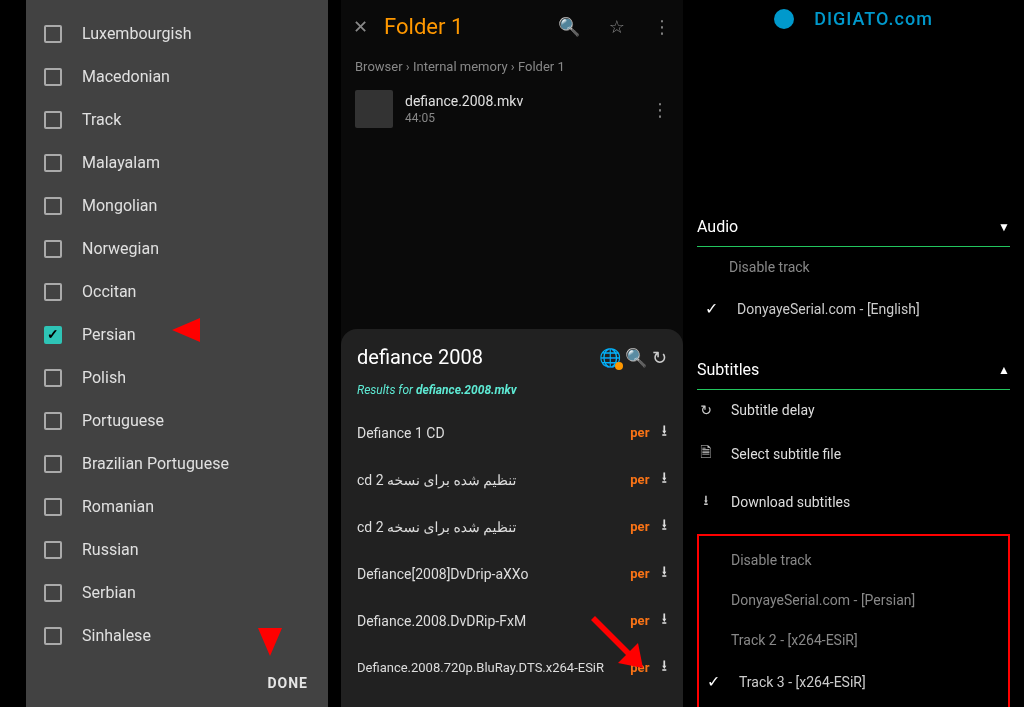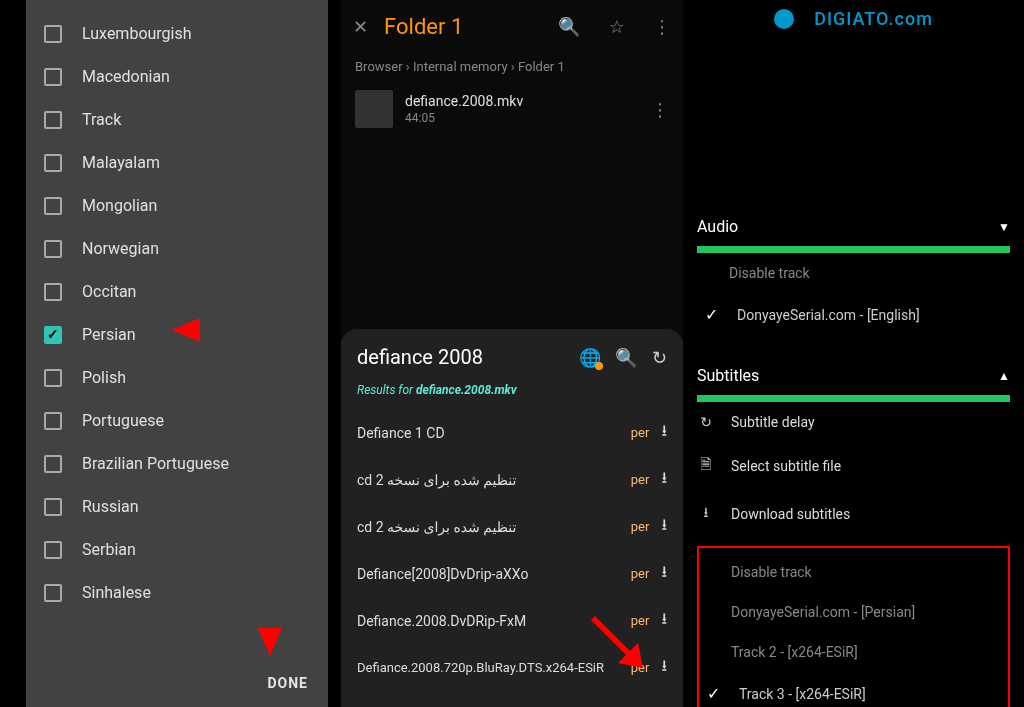--- a/index.html
+++ b/index.html
@@ -25,39 +25,39 @@
 .hdr-icon { color: #888; font-size: 18px; margin-left: 12px; }
 .breadcrumb { color: #888; font-size: 13px; padding: 6px 14px; }
 .file-row { display: flex; align-items: center; padding: 10px 14px; gap: 12px; }
 .thumb { width: 38px; height: 38px; background: #333; border-radius: 2px; }
 .file-info { flex: 1; }
 .file-name { color: #e0e0e0; font-size: 14px; }
 .file-dur { color: #888; font-size: 12px; margin-top: 2px; }
 .more-dots { color: #888; font-size: 18px; }
 
 .sub-panel { position: absolute; bottom: 0; left: 0; right: 0; background: #212121; border-radius: 16px 16px 0 0; padding: 16px; }
-.sub-search { display: flex; align-items: center; gap: 14px; margin-bottom: 14px; }
+.sub-search { display: flex; align-items: center; gap: 4px; margin-bottom: 14px; }
 .sub-query { color: #fff; font-size: 20px; flex: 1; }
 .sub-icon { color: #ccc; font-size: 18px; }
 .globe-icon { position: relative; }
 .globe-dot { position: absolute; width: 8px; height: 8px; background: #ff9800; border-radius: 50%; bottom: -2px; right: -2px; }
 .results-for { color: #5eead4; font-size: 12px; font-style: italic; margin-bottom: 12px; }
 .results-for b { font-weight: bold; }
 .result-row { display: flex; align-items: center; padding: 10px 0; color: #ddd; font-size: 14px; }
 .result-name { flex: 1; }
-.result-lang { color: #fdba74; font-size: 13px; margin-right: 12px; }
+.result-lang { color: #f97316; font-size: 13px; margin-right: 12px; font-weight: bold; }
 .dl-icon { color: #ddd; font-size: 16px; }
 
 
 .logo { display: flex; align-items: center; justify-content: center; padding: 8px; gap: 20px; }
 .logo-circle { width: 20px; height: 20px; background: #0099cc; border-radius: 50%; }
 .logo-text { color: #0099cc; font-size: 18px; font-weight: 500; letter-spacing: 1px; }
 .logo-text .com { color: #0099cc; }
 .section { padding: 0 14px; margin-top: 20px; }
-.section-hdr { display: flex; align-items: center; justify-content: space-between; color: #fff; font-size: 16px; padding: 10px 0; border-bottom: 7px solid #22c55e; }
+.section-hdr { display: flex; align-items: center; justify-content: space-between; color: #fff; font-size: 16px; padding: 10px 0; border-bottom: 1px solid #22c55e; }
 .caret { font-size: 12px; }
 .track-item { display: flex; align-items: center; padding: 12px 0 12px 8px; color: #ccc; font-size: 14px; gap: 16px; }
 .track-item.dim { color: #888; padding-left: 32px; }
 .check-mark { color: #fff; font-size: 16px; width: 16px; }
 .sub-action { display: flex; align-items: center; padding: 12px 0; color: #ddd; font-size: 14px; gap: 16px; }
 .sub-action-icon { width: 18px; text-align: center; color: #ccc; }
 .red-box { border: 2px solid #ff0000; margin-top: 8px; padding: 4px 0; }
 .red-box .track-item { padding-left: 32px; }
 .red-box .track-item.with-check { padding-left: 8px; }
 
@@ -108,20 +108,24 @@
       <div class="lang-item">
           <span class="checkbox"></span>
           <span>Portuguese</span>
         </div>
       <div class="lang-item">
           <span class="checkbox"></span>
           <span>Brazilian Portuguese</span>
         </div>
       <div class="lang-item">
           <span class="checkbox"></span>
+          <span>Romanian</span>
+        </div>
+      <div class="lang-item">
+          <span class="checkbox"></span>
           <span>Russian</span>
         </div>
       <div class="lang-item">
           <span class="checkbox"></span>
           <span>Serbian</span>
         </div>
       <div class="lang-item">
           <span class="checkbox"></span>
           <span>Sinhalese</span>
         </div>

